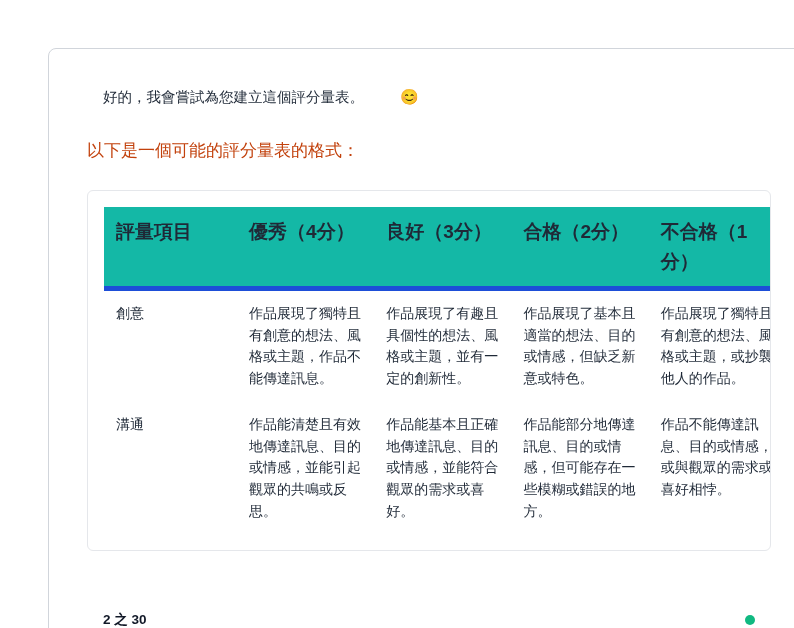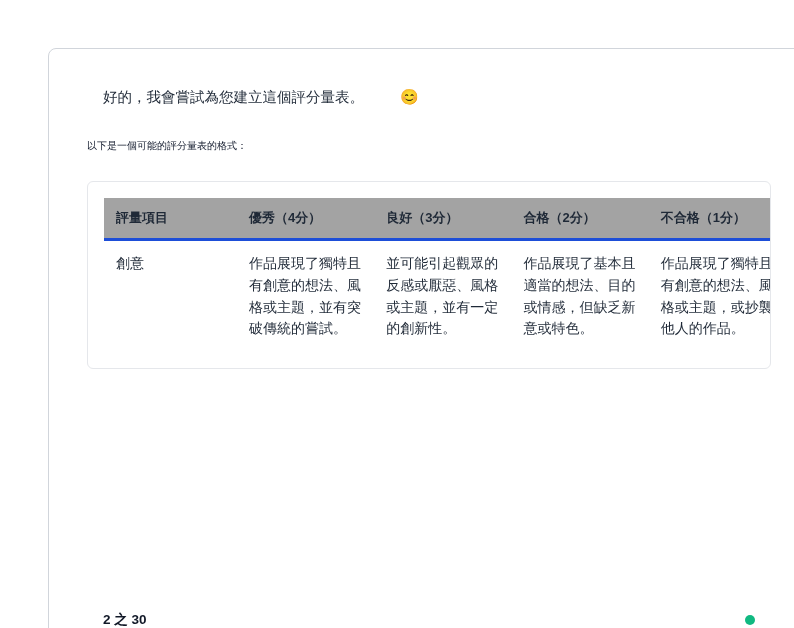--- a/index.html
+++ b/index.html
@@ -27,22 +27,22 @@
     .intro-line {
       font-size: 14.5px;
       color: #1f2937;
       margin-bottom: 14px;
       line-height: 1.6;
     }
     .intro-line .emoji {
       font-size: 15px;
     }
     .subtitle-line {
-      font-size: 10px;
-      color: #0f172a;
+      font-size: 17px;
+      color: #c2410c;
       margin-bottom: 12px;
     }
     .table-wrap {
       border: 1px solid #e5e7eb;
       border-radius: 6px;
       overflow: hidden;
       flex: 0 0 auto;
     }
     table {
       width: 100%;
@@ -52,23 +52,23 @@
     th, td {
       text-align: left;
       vertical-align: top;
       padding: 10px 12px;
       font-size: 14px;
       line-height: 1.55;
       color: #1f2937;
     }
     thead th {
       font-weight: 700;
-      border-bottom: 3px solid #1d4ed8;
-      font-size: 13px;
-      background: #a3a3a3;
+      border-bottom: 5px solid #1d4ed8;
+      font-size: 19px;
+      background: #14b8a6;
     }
     tbody td:first-child {
       font-weight: 400;
       color: #1f2937;
     }
     tbody tr td {
       padding-top: 12px;
       padding-bottom: 12px;
     }
     .col-item { width: 19.5%; }
@@ -116,24 +116,31 @@
           <th>評量項目</th>
           <th>優秀（4分）</th>
           <th>良好（3分）</th>
           <th>合格（2分）</th>
           <th>不合格（1分）</th>
         </tr>
       </thead>
       <tbody>
         <tr>
           <td>創意</td>
-          <td>作品展現了獨特且有創意的想法、風格或主題，並有突破傳統的嘗試。</td>
-          <td>並可能引起觀眾的反感或厭惡、風格或主題，並有一定的創新性。</td>
+          <td>作品展現了獨特且有創意的想法、風格或主題，作品不能傳達訊息。</td>
+          <td>作品展現了有趣且具個性的想法、風格或主題，並有一定的創新性。</td>
           <td>作品展現了基本且適當的想法、目的或情感，但缺乏新意或特色。</td>
           <td>作品展現了獨特且有創意的想法、風格或主題，或抄襲他人的作品。</td>
+        </tr>
+        <tr>
+          <td>溝通</td>
+          <td>作品能清楚且有效地傳達訊息、目的或情感，並能引起觀眾的共鳴或反思。</td>
+          <td>作品能基本且正確地傳達訊息、目的或情感，並能符合觀眾的需求或喜好。</td>
+          <td>作品能部分地傳達訊息、目的或情感，但可能存在一些模糊或錯誤的地方。</td>
+          <td>作品不能傳達訊息、目的或情感，或與觀眾的需求或喜好相悖。</td>
         </tr>
       </tbody>
     </table>
   </div>
 
   <div class="footer-row">
     <span>2 之 30</span>
     <span class="status-dot"></span>
   </div>
 </div>

